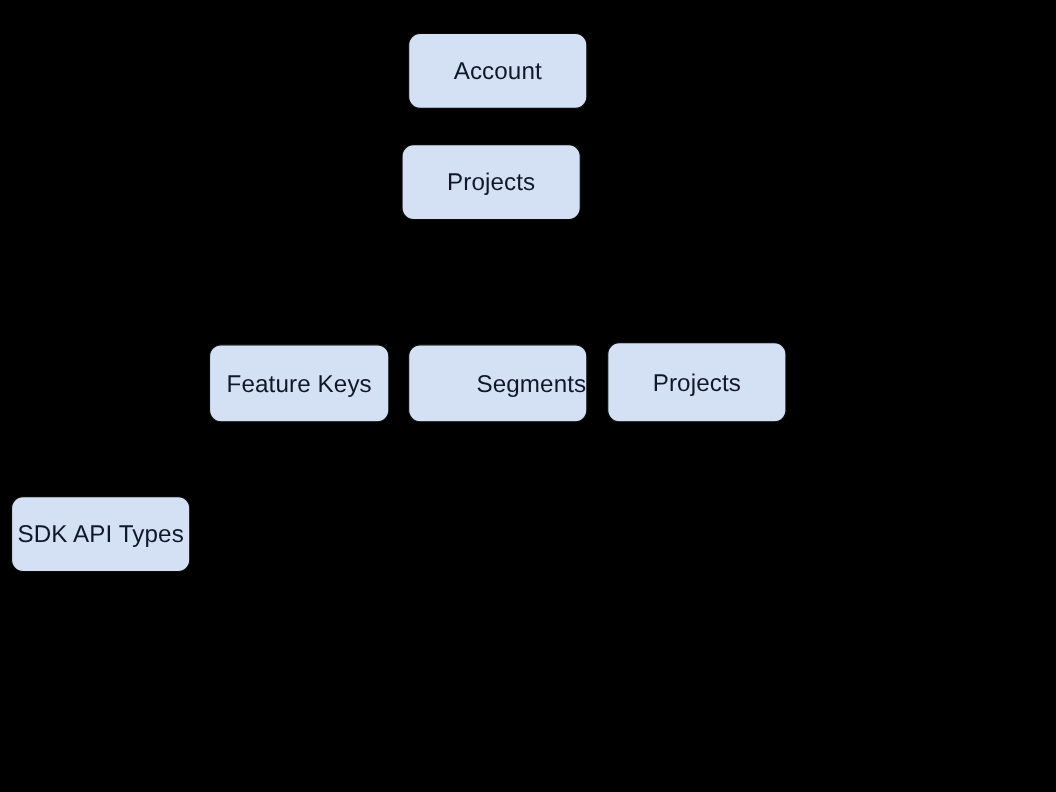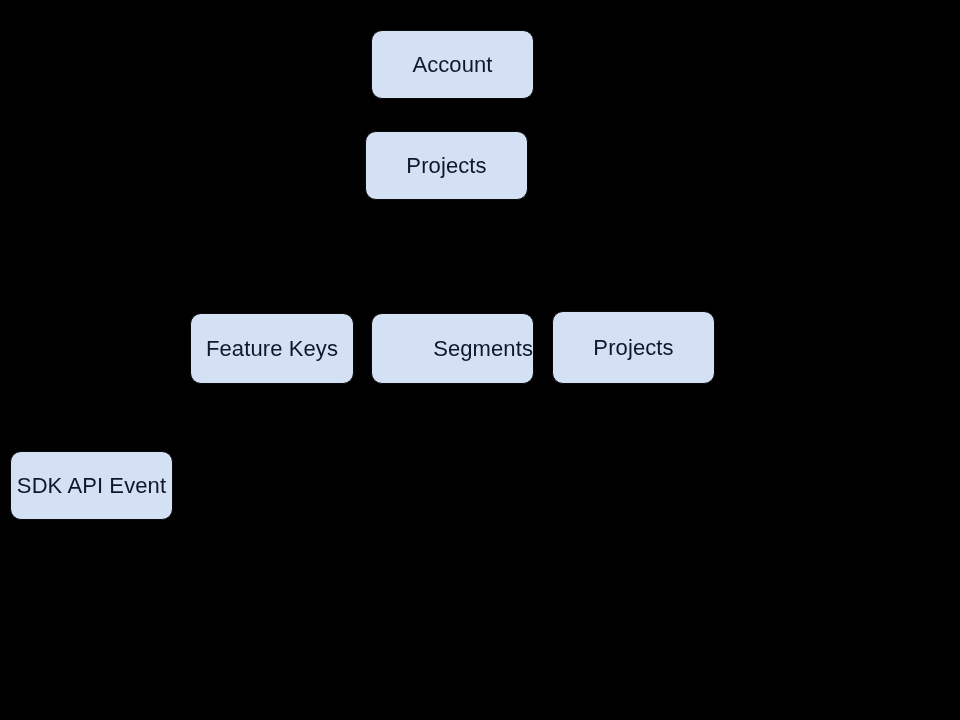--- a/index.html
+++ b/index.html
@@ -94,16 +94,16 @@
   <div class="node" style="left:371px; top:313px; width:163px; height:71px;justify-content:flex-end;">
     <span class="node-label">Segments</span>
   </div>
 
   <div class="node" style="left:552px; top:311px; width:163px; height:73px;">
     <span class="node-label">Projects</span>
   </div>
 
 
   <div class="node" style="left:10px; top:451px; width:163px; height:69px;">
-    <span class="node-label">SDK API Event</span>
+    <span class="node-label">SDK API Types</span>
   </div>
 
 </div>
 
 </body></html>

